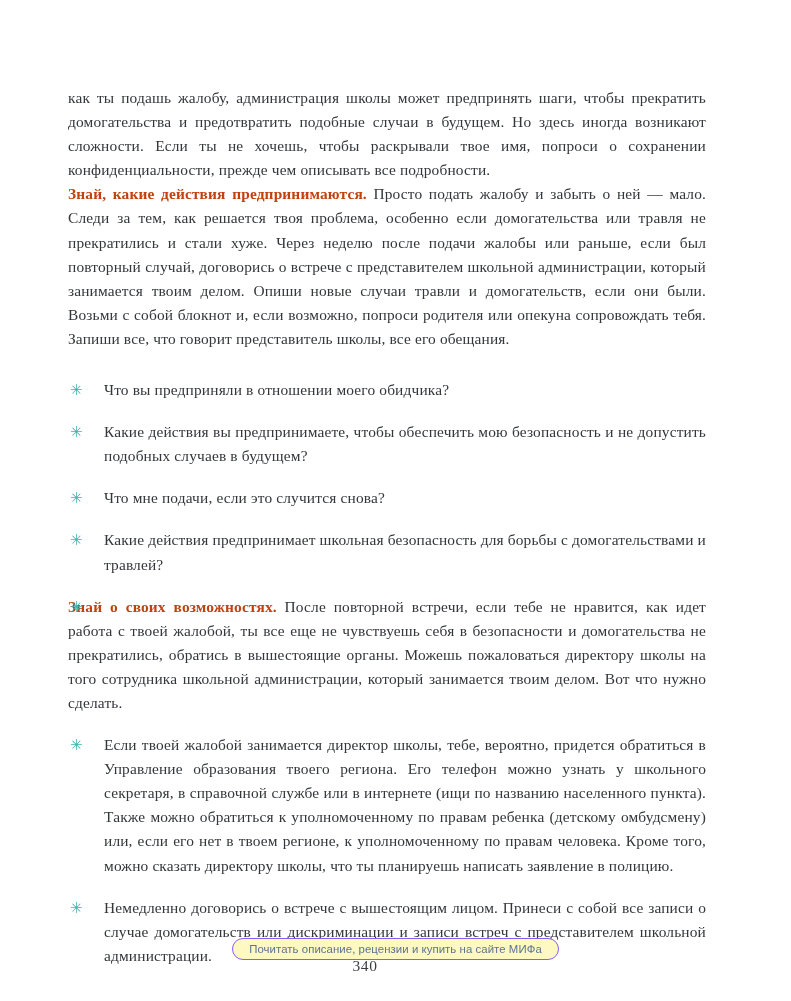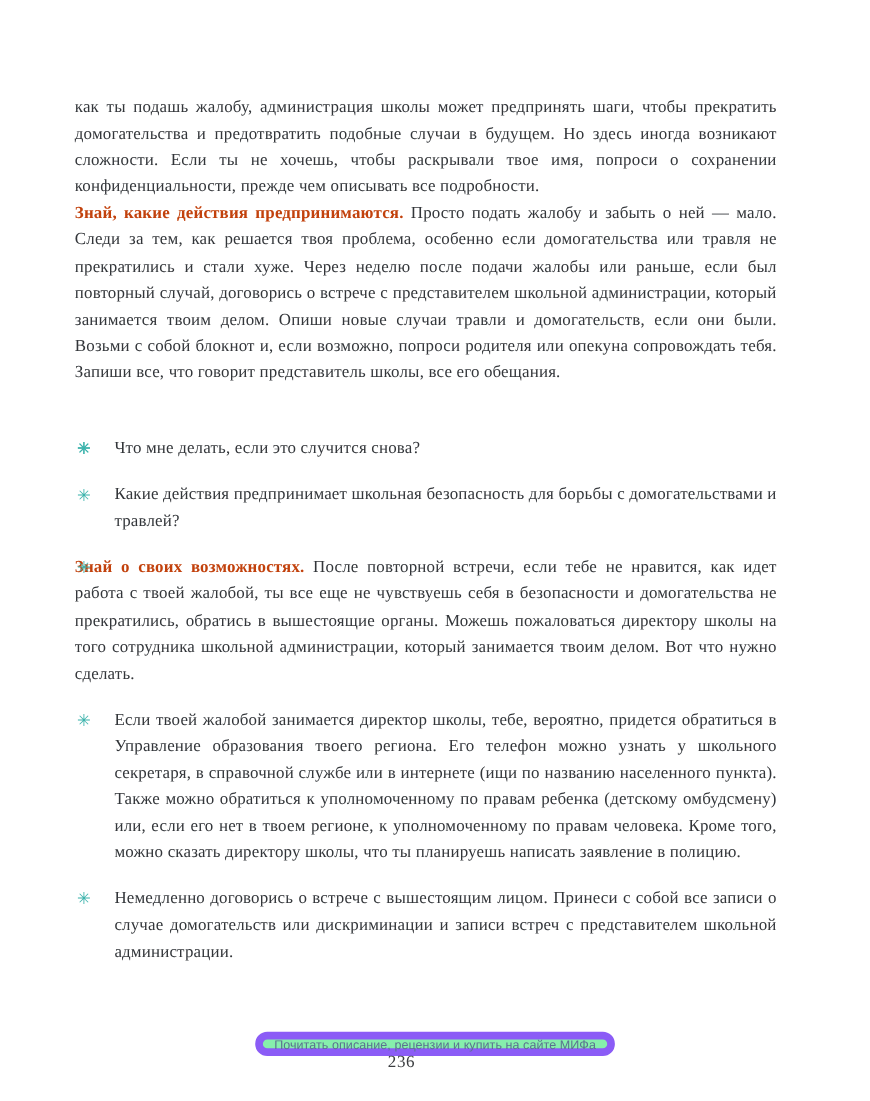--- a/index.html
+++ b/index.html
@@ -81,24 +81,25 @@
   }
 
   
   .footer-banner {
     position: absolute;
     left: 232px;
     top: 938px;
     width: 327px;
     height: 22px;
     box-sizing: border-box;
-    border: 7px solid #8b5cf6;
+    border: 1px solid #8b5cf6;
     border-radius: 11px;
-    background: #86efac;
+    background: #fef9c3;
     display: flex;
+    align-items: center;
     justify-content: center;
   }
   .footer-banner span {
     font-family: "Liberation Sans", "DejaVu Sans", sans-serif;
     font-size: 11.4px;
     color: #5b7390;
     letter-spacing: 0.005em;
     white-space: nowrap;
   }
 
@@ -126,27 +127,29 @@
     <p class="para flow"><span class="lead">Знай, какие действия предпринимаются.</span><span> Просто подать жалобу и забыть о ней — мало. Следи за тем, как решается твоя проблема, особенно если домогательства или травля не прекратились и стали хуже. Через неделю после подачи жалобы или раньше, если был повторный случай, договорись о встрече с представителем школьной администрации, который занимается твоим делом. Опиши новые случаи травли и домогательств, если они были. Возьми с собой блокнот и, если возможно, попроси родителя или опекуна сопровождать тебя. Запиши все, что говорит представитель школы, все его обещания.</span></p>
 
     <div class="spacer-sm"></div>
 
 
     <div class="spacer-lg"></div>
 
     <div class="bullet-group">
       <p class="bullet-item">
         <span class="bullet-mark">✳</span>
+        <span>Что вы предприняли в отношении моего обидчика?</span>
       </p>
       <p class="bullet-item">
         <span class="bullet-mark">✳</span>
+        <span>Какие действия вы предпринимаете, чтобы обеспечить мою безопасность и не допустить подобных случаев в будущем?</span>
       </p>
       <p class="bullet-item">
         <span class="bullet-mark">✳</span>
-        <span>Что мне делать, если это случится снова?</span>
+        <span>Что мне подачи, если это случится снова?</span>
       </p>
       <p class="bullet-item">
         <span class="bullet-mark">✳</span>
         <span>Какие действия предпринимает школьная безопасность для борьбы с домогательствами и травлей?</span>
       </p>
       <p class="bullet-item">
         <span class="bullet-mark">✳</span>
       </p>
     </div>
 
@@ -164,15 +167,15 @@
         <span>Немедленно договорись о встрече с вышестоящим лицом. Принеси с собой все записи о случае домогательств или дискриминации и записи встреч с представителем школьной администрации.</span>
       </p>
     </div>
 
   </div>
 
   <div class="footer-banner">
     <span>Почитать описание, рецензии и купить на сайте МИФа</span>
   </div>
 
-  <div class="page-number">236</div>
+  <div class="page-number">340</div>
 
 </div>
 
 </body></html>

